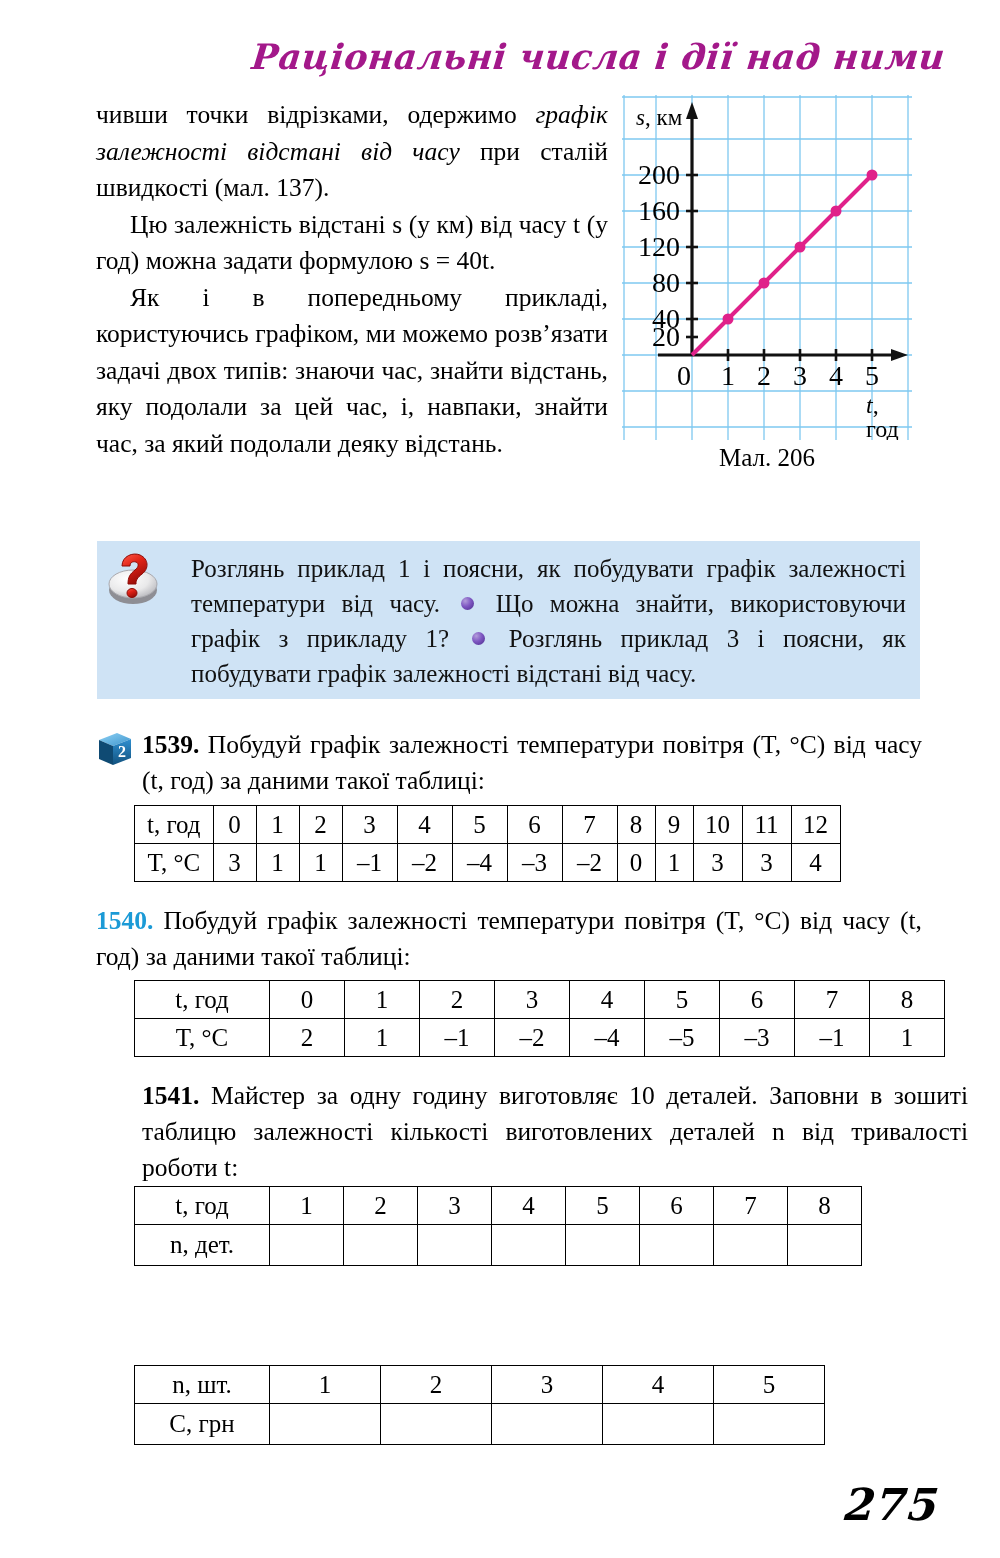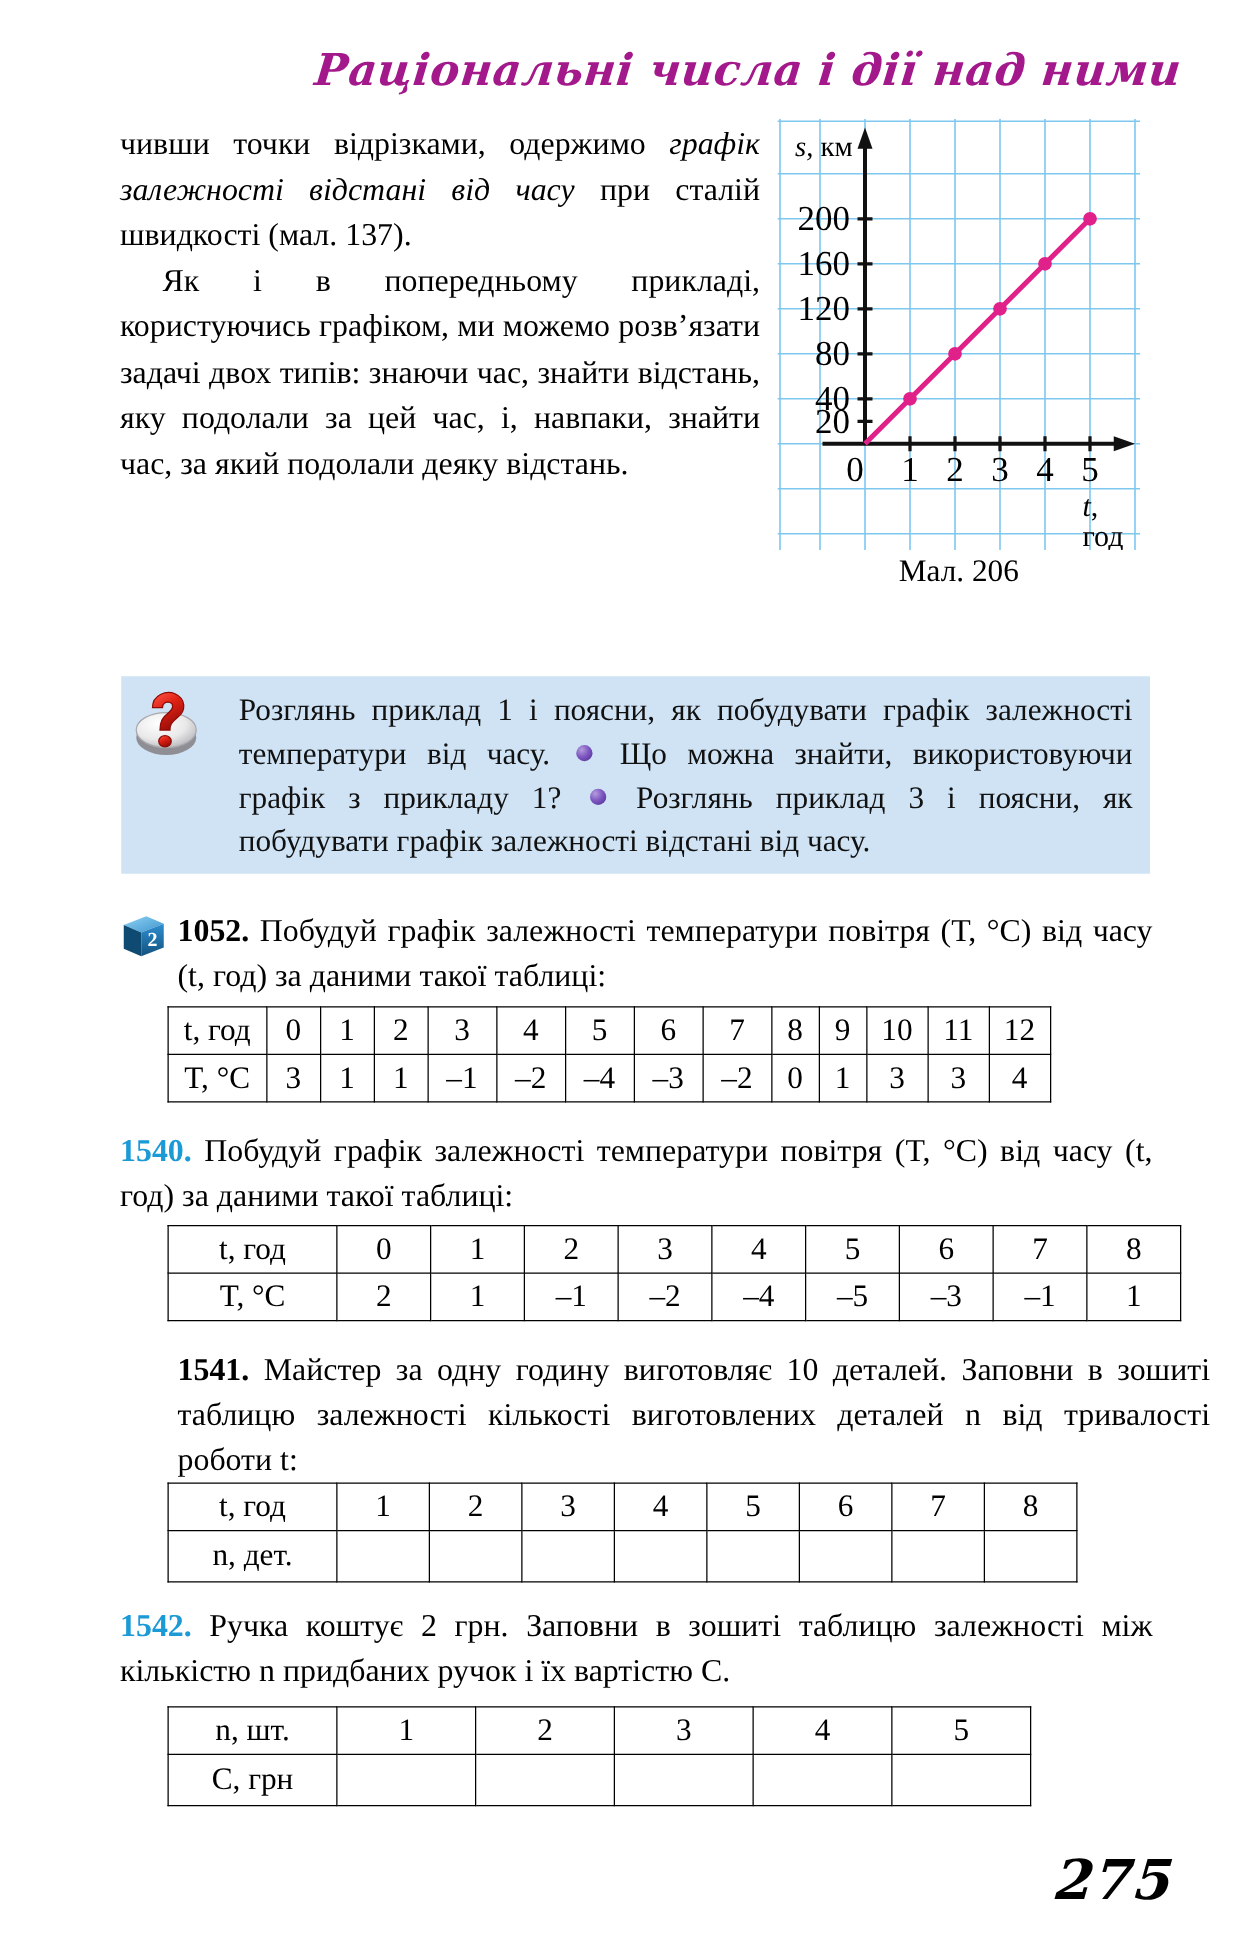--- a/index.html
+++ b/index.html
@@ -109,20 +109,21 @@
 </style>
 </head>
 <body>
 
 <div class="page">
 
   <div class="chapter-title">Раціональні числа і дії над ними</div>
 
   <div class="col-left">
     <p><span>чивши точки відрізками, одержимо </span><span class="it">графік залежності відстані від часу</span><span> при сталій швидкості (мал. 137).</span></p>
+    <p class="indent">Цю залежність відстані s (у км) від часу t (у год) можна задати формулою s = 40t.</p>
     <p class="indent">Як і в попередньому прикладі, користуючись графіком, ми можемо розв’язати задачі двох типів: знаючи час, знайти відстань, яку подолали за цей час, і, навпаки, знайти час, за який подолали деяку відстань.</p>
   </div>
 
   <div class="figure">
     <svg width="290" height="345" viewBox="0 0 290 345">
 
       <g stroke="#7ec8f0" stroke-width="1.3">
         <line x1="2" y1="0" x2="2" y2="345"></line>
         <line x1="34" y1="0" x2="34" y2="345"></line>
         <line x1="70" y1="0" x2="70" y2="345"></line>
@@ -241,21 +242,21 @@
         <linearGradient id="ct" x1="0" y1="0" x2="1" y2="1">
           <stop offset="0%" stop-color="#8fd2f5"></stop>
             <stop offset="100%" stop-color="#3e95cd"></stop>
         </linearGradient>
       </defs>
       <polygon points="4,10 22,3 36,9 18,16" fill="url(#ct)"></polygon>
       <polygon points="4,10 18,16 18,35 4,29" fill="#0f4a73"></polygon>
       <polygon points="18,16 36,9 36,28 18,35" fill="url(#cf)"></polygon>
       <text x="27" y="27" font-family="Liberation Serif, serif" font-size="16" font-weight="bold" fill="#ffffff" text-anchor="middle">2</text>
     </svg>
-    <span class="num">1052.</span>
+    <span class="num">1539.</span>
     <span>Побудуй графік залежності температури повітря (T, °C) від часу (t, год) за даними такої таблиці:</span>
   </div>
 
   <table class="tbl" style="left:134px;top:805px;">
     <tbody>
         <tr>
       <td class="lbl">t, год</td>
       <td style="width:38px">0</td>
       <td style="width:38px">1</td>
       <td style="width:38px">2</td>
@@ -348,24 +349,20 @@
       <td class="empty"></td>
       <td class="empty"></td>
       <td class="empty"></td>
       <td class="empty"></td>
       <td class="empty"></td>
       <td class="empty"></td>
     </tr>
   </tbody>
     </table>
 
-  <div class="ex" style="top:1283px;">
-    <span class="num blue" style="color: rgb(27, 154, 214);">1542.</span>
-    <span>Ручка коштує 2 грн. Заповни в зошиті таблицю залежності між кількістю n придбаних ручок і їх вартістю C.</span>
-  </div>
 
   <table class="tbl" style="left:134px;top:1365px;padding-left:28px;">
     <tbody>
         <tr>
       <td class="lbl" style="width:110px">n, шт.</td>
       <td style="width:106px">1</td>
       <td style="width:106px">2</td>
       <td style="width:106px">3</td>
       <td style="width:106px">4</td>
       <td style="width:106px">5</td>

